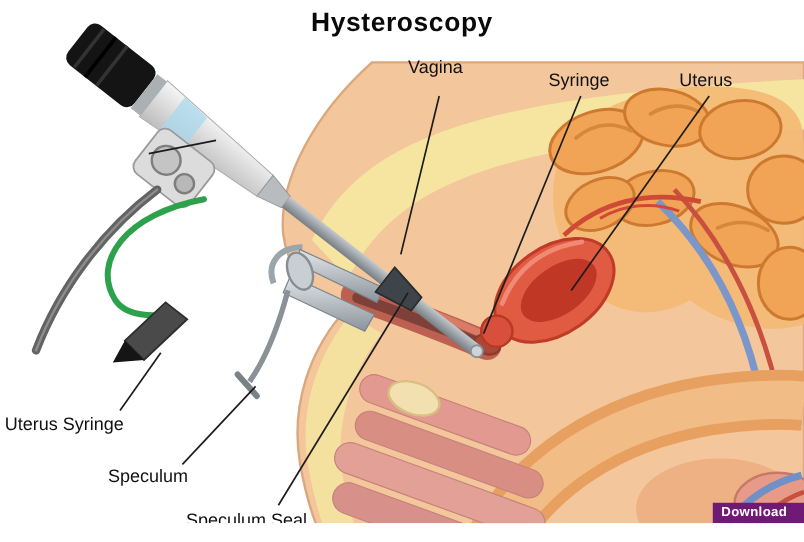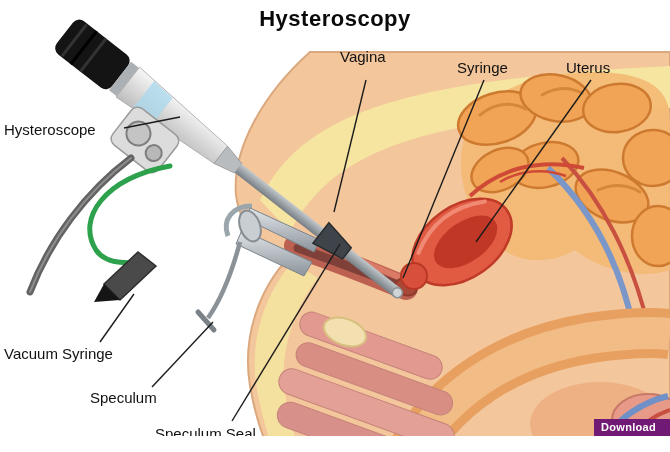--- a/index.html
+++ b/index.html
@@ -136,22 +136,21 @@
       <line x1="366" y1="80" x2="334" y2="212"></line>
       <line x1="484" y1="80" x2="403" y2="278"></line>
       <line x1="591" y1="80" x2="476" y2="242"></line>
       <line x1="100" y1="342" x2="134" y2="294"></line>
       <line x1="152" y1="387" x2="213" y2="322"></line>
       <line x1="232" y1="421" x2="340" y2="244"></line>
     </g>
   </svg>
 
   <div class="page-title">Hysteroscopy</div>
-  <div class="lbl" style="left:4px;top:121px;">Hysteroscope</div>
   <div class="lbl" style="left:340px;top:48px;">Vagina</div>
   <div class="lbl" style="left:457px;top:59px;">Syringe</div>
   <div class="lbl" style="left:566px;top:59px;">Uterus</div>
-  <div class="lbl" style="left:4px;top:345px;">Vacuum Syringe</div>
+  <div class="lbl" style="left:4px;top:345px;">Uterus Syringe</div>
   <div class="lbl" style="left:67px;top:389px;margin-left:23px;">Speculum</div>
   <div class="lbl" style="left:155px;top:425px;">Speculum Seal</div>
 
   <div class="watermark">Download</div>
 </div>
 
 </body></html>

